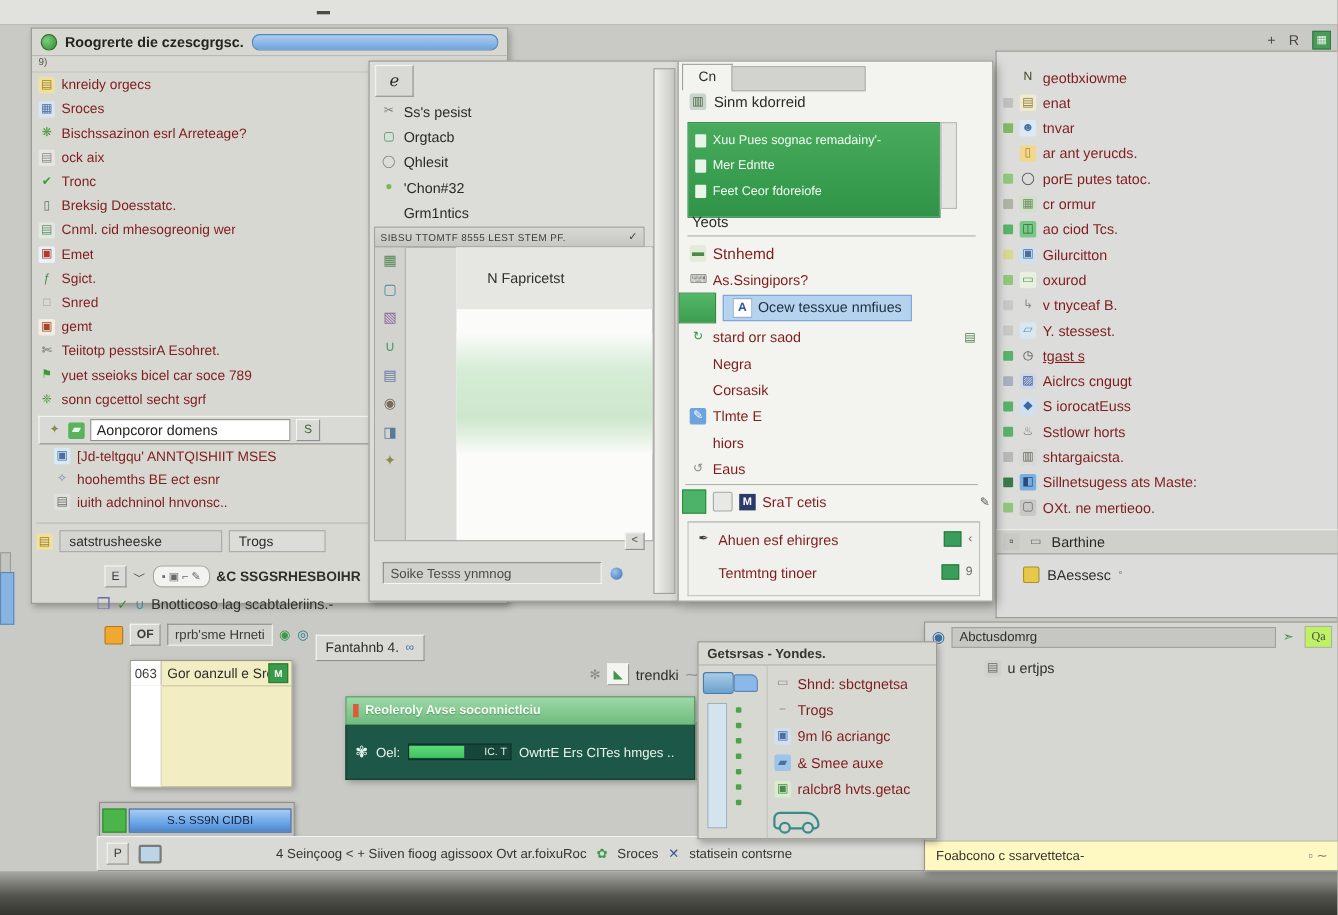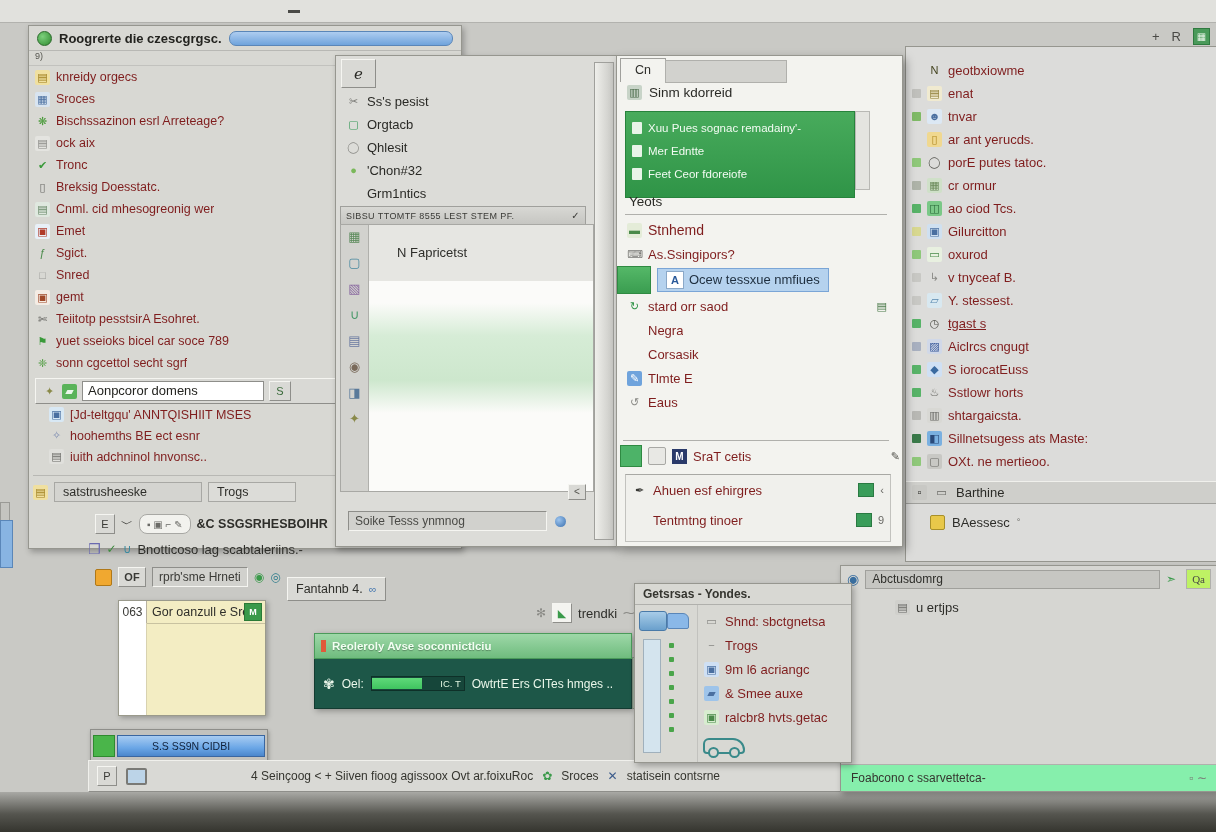--- a/index.html
+++ b/index.html
@@ -31,21 +31,21 @@
   .mini-btn{height:18px;min-width:20px;font-size:11px;text-align:center;line-height:18px;color:#3a6a3a;}
   .bw-footer{display:flex;align-items:center;gap:6px;height:24px;margin:8px 4px 0 4px;border-top:1px solid #b8b8b4;padding-top:4px;}
   .bw-footer .cell{height:18px;line-height:18px;font-size:12.5px;padding:0 8px;color:#2e2e2a;background:#d4d4d0;border:1px solid #a8a8a4;}
   
   .mw-tab{position:absolute;left:5px;top:3px;width:33px;height:27px;text-align:center;line-height:27px;font-size:15px;color:#2a2a26;}
   .mw-menu{position:absolute;left:4px;top:34px;width:235px;}
   .mw-menu .row{height:23px;}
   .mw-header{position:absolute;left:4px;top:150px;width:234px;height:17px;background:linear-gradient(#d8d8d4,#c6c6c2);border:1px solid #a0a09c;font-size:9px;letter-spacing:.4px;color:#3a3a36;display:flex;align-items:center;padding:0 5px;}
   .mw-body{position:absolute;left:4px;top:168px;width:252px;height:266px;display:flex;border:1px solid #a8a8a4;}
   .mw-icons{width:27px;background:#d2d2ce;border-right:1px solid #b0b0ac;display:flex;flex-direction:column;align-items:center;padding-top:4px;gap:11px;}
-  .mw-pane{flex:1;background:#fbfbf9;position:relative;}
+  .mw-pane{flex:1;background:#fbfbf9;position:relative;margin-left:46px;}
   .mw-pane .toplight{position:absolute;left:0;top:0;right:0;height:56px;background:#e6e6e2;}
   .mw-pane .greenband{position:absolute;left:0;top:78px;right:0;height:110px;background:linear-gradient(#fbfbf9,#d6ecd6 30%,#cde7cd 70%,#fbfbf9);}
   .mw-content-label{position:absolute;left:28px;top:20px;font-size:13px;color:#2e2e2a;}
   .mw-scroll{position:absolute;right:2px;top:6px;width:18px;height:476px;background:linear-gradient(90deg,#efefeb,#c9c9c5);border:1px solid #a0a09c;}
   .mw-footer{position:absolute;left:12px;top:455px;display:flex;align-items:center;gap:8px;}
   .mw-field{width:185px;height:18px;line-height:18px;font-size:12px;color:#4a4a46;padding:0 6px;}
   .bluedot{width:11px;height:11px;border-radius:50%;background:radial-gradient(circle at 35% 35%,#9cc4ee,#3a6fae);}
   .mw-navbtn{position:absolute;left:232px;top:428px;width:16px;height:14px;font-size:10px;line-height:14px;text-align:center;color:#55554f;}
   
   .pw{background:#f3f3ef;}
@@ -118,21 +118,21 @@
   .fw-dots i{width:5px;height:5px;background:#4aa54a;border-radius:1px;}
   .fw-list{flex:1;padding-top:4px;}
   .fw-list .row{height:24px;}
   .car{position:absolute;left:68px;bottom:8px;width:38px;height:12px;border:2px solid #3a8a8a;border-radius:6px 12px 4px 4px;}
   .car i{position:absolute;width:7px;height:7px;border:2px solid #3a8a8a;border-radius:50%;background:#d8d8d3;bottom:-6px;}
   .car i.w1{left:3px;} .car i.w2{right:3px;}
   
   .abw-head{height:26px;display:flex;align-items:center;gap:6px;padding:0 6px;}
   .abw-title{flex:1;height:17px;line-height:17px;background:#c6c6c2;border:1px solid #a0a09c;font-size:12px;color:#2e2e2a;padding:0 6px;}
   .abw-item{display:flex;align-items:center;gap:6px;margin:8px 0 0 54px;font-size:13px;color:#2e2e2a;}
-  .abw-status{position:absolute;left:0;bottom:0;right:0;height:26px;border-top:1px solid #b0b0ac;background:#86efac;display:flex;align-items:center;padding:0 10px;font-size:12px;color:#35352f;gap:10px;}
+  .abw-status{position:absolute;left:0;bottom:0;right:0;height:26px;border-top:1px solid #b0b0ac;background:#fef9c3;display:flex;align-items:center;padding:0 10px;font-size:12px;color:#35352f;gap:10px;}
   .abw-corner{margin-left:4px;height:18px;line-height:18px;padding:0 5px;background:#bef264;border:1px solid #b0b0ac;font-size:11px;color:#4a4a46;font-family:Liberation Serif, serif;}
   
   .statusbar{position:absolute;left:88px;top:760px;width:750px;height:30px;background:#d9d9d5;border:1px solid;border-color:#f0f0ec #8e8e8a #8e8e8a #f0f0ec;display:flex;align-items:center;gap:9px;padding:0 8px;font-size:12px;color:#35352f;}
   .mon{width:17px;height:13px;border:2px solid #7a7a76;border-radius:2px;background:#bcd4e8;}
   .topright-icons{position:absolute;right:6px;top:28px;display:flex;gap:12px;align-items:center;}
   .tr-ic{font-size:13px;color:#4a4a46;}
   .tr-green{width:15px;height:15px;background:#4a9a5a;border:1px solid #2f7a3f;color:#eaf6ea;font-size:10px;text-align:center;line-height:15px;}
   .hdr-pin{margin-left:auto;color:#3a3a36;font-size:10px;}
   .mw-menu .glabel{font-size:13px;color:#2a2a26;}
 </style>
@@ -397,20 +397,25 @@
           <span class="lbl" style="font-size:13px;">Corsasik</span>
           <span class="trail"></span>
         </div>
 
         <div class="row">
           <span class="ico" style="background: rgb(111, 163, 220); color: rgb(255, 255, 255);">✎</span>
           <span class="lbl" style="font-size:13px;">Tlmte E</span>
           <span class="trail"></span>
         </div>
 
+        <div class="row">
+          <span class="ico"></span>
+          <span class="lbl" style="font-size:13px;">hiors</span>
+          <span class="trail"></span>
+        </div>
 
         <div class="row">
           <span class="ico" style="color: rgb(138, 138, 134);">↺</span>
           <span class="lbl" style="font-size:13px;">Eaus</span>
           <span class="trail"></span>
         </div>
       </div>
     <div class="pw-sep2"></div>
     <div class="pw-action">
       <span class="pw-actgreen"></span>

